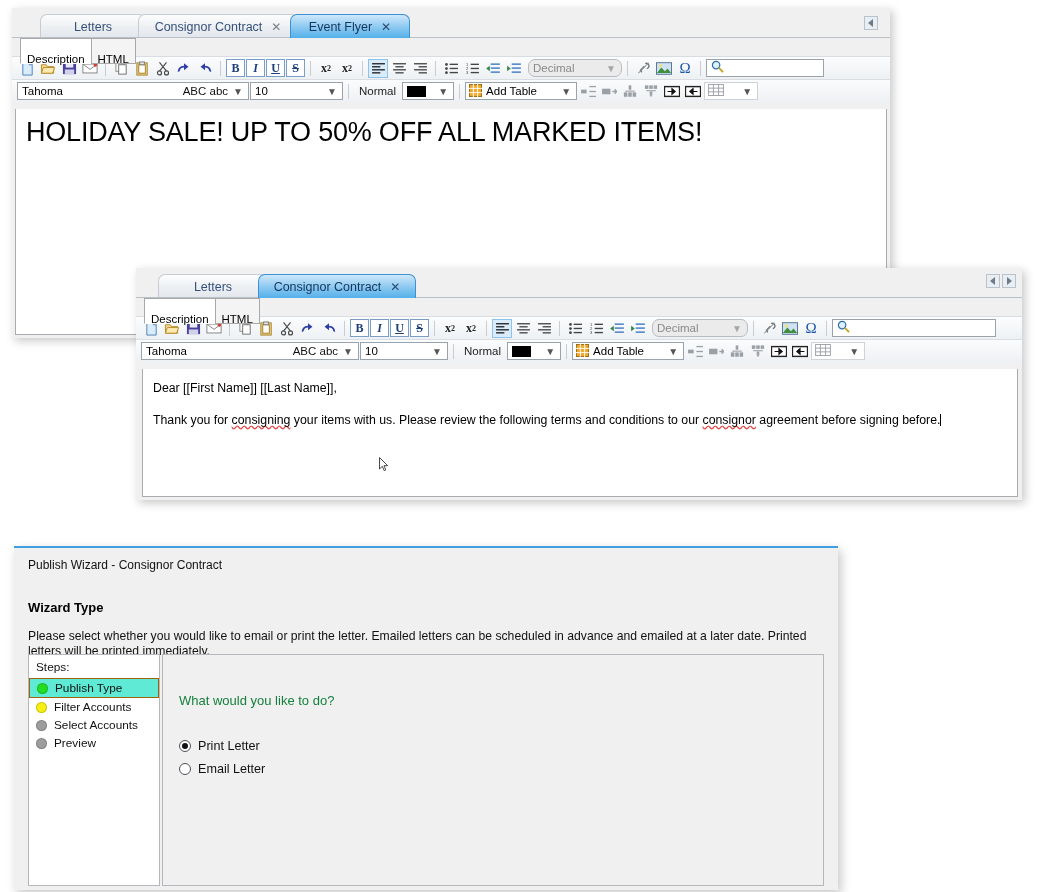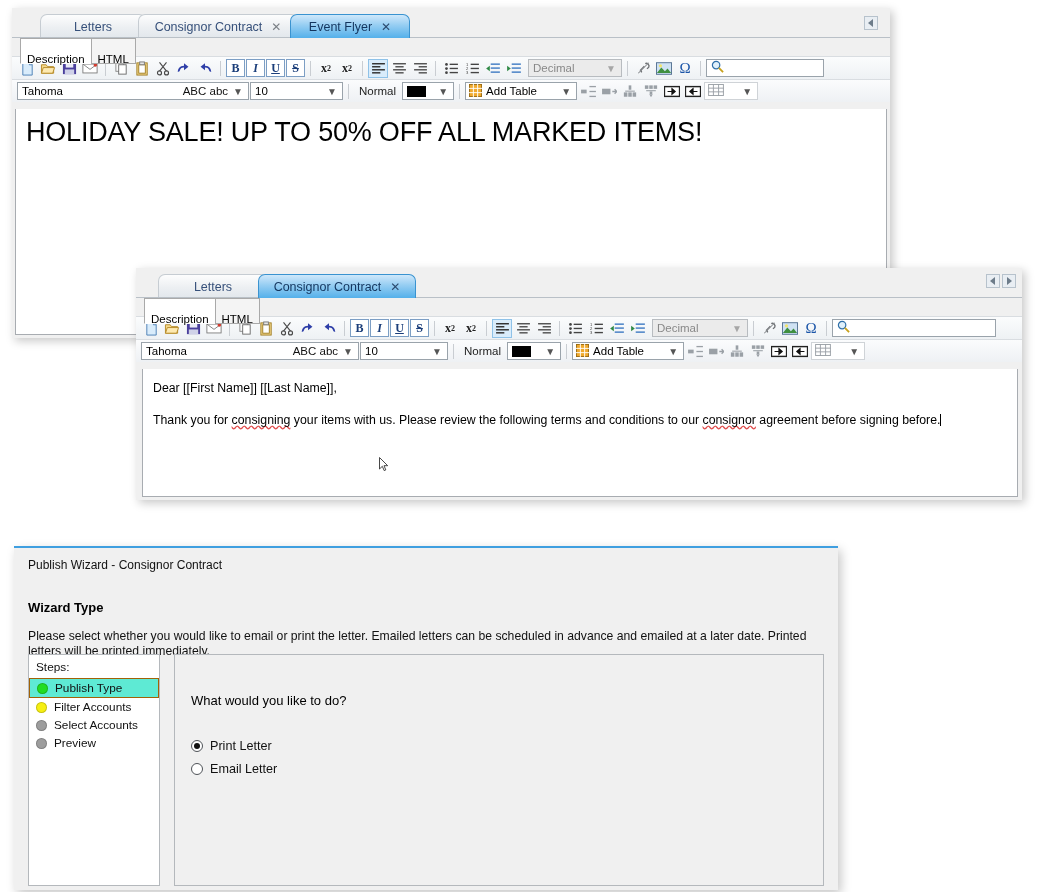--- a/index.html
+++ b/index.html
@@ -67,21 +67,21 @@
   .alignsel{background:#d9ecfb;border:1px solid #8fc2e8;box-sizing:border-box;}
 
   
   .combo{
     height:18px;border:1px solid #9aa3ab;background:#fff;
     display:flex;align-items:center;box-sizing:border-box;font-size:11.5px;
     padding-left:4px;flex:none;
   }
   .combo .cv{flex:1;white-space:nowrap;overflow:hidden;}
   .combo .cr{font-size:10px;color:#555;padding:0 5px 0 3px;}
-  .combo.dis{background:#ebebeb;color:#888;border-color:#b8bcc0;}
+  .combo.dis{background:#ebebeb;color:#888;border-color:#b8bcc0;border-radius:7px;}
   .combo.dis .cr{color:#a6a6a6;}
   .fontcombo .abc{font-size:11.5px;color:#111;padding-right:2px;}
   .swatch{width:19px;height:11px;background:#000;margin-left:4px;}
   .srch{height:18px;border:1px solid #9aa3ab;background:#fff;display:flex;align-items:center;box-sizing:border-box;flex:none;}
   .normlbl{font-size:11.5px;color:#222;padding:0 5px;white-space:nowrap;}
 
   .addtable{
     height:18px;border:1px solid #9aa3ab;background:#fff;display:flex;align-items:center;
     box-sizing:border-box;font-size:11.5px;padding-left:3px;flex:none;
   }
@@ -98,28 +98,28 @@
   .caret{display:inline-block;width:1px;height:12px;background:#000;vertical-align:-2px;}
   .sp{text-decoration:underline wavy #e04a4a;text-decoration-skip-ink:none;}
   .navarrows{position:absolute;display:flex;gap:2px;}
   .navbtn{width:14px;height:14px;background:#e9eef3;border:1px solid #b7c2cc;display:flex;align-items:center;justify-content:center;box-sizing:border-box;}
 
   
   .wiz{position:absolute;background:#f0f0f0;border-top:2px solid #3f9fe0;box-shadow:3px 4px 10px rgba(0,0,0,0.22);}
   .wiz-title{font-size:12px;color:#111;margin:10px 0 0 14px;}
   .wiz-h{font-size:13px;font-weight:bold;color:#000;margin:28px 0 0 14px;}
   .wiz-desc{font-size:12.2px;line-height:15px;color:#111;margin:14px 14px 0 14px;}
-  .wiz-body{position:absolute;left:14px;right:14px;top:106px;bottom:4px;display:flex;gap:14px;}
+  .wiz-body{position:absolute;left:14px;right:14px;top:106px;bottom:4px;display:flex;gap:2px;}
   .steps{width:132px;background:#fff;border:1px solid #b4b8bc;box-sizing:border-box;padding:5px 0 0 0;}
   .steps-lbl{font-size:11.8px;color:#111;padding:0 0 4px 7px;}
   .step{display:flex;align-items:center;gap:7px;padding:2px 5px 2px 7px;font-size:11.8px;color:#111;box-sizing:border-box;}
   .step.sel{border:1px solid #a16207;background:#5eead4;}
   .dot{width:11px;height:11px;border-radius:50%;flex:none;box-shadow:inset 0 0 0 1px rgba(0,0,0,0.18);}
   .panel{flex:1;background:#f0f0f0;border:1px solid #b4b8bc;box-sizing:border-box;position:relative;}
-  .q{position:absolute;left:16px;top:38px;font-size:13px;color:#000000;}
+  .q{position:absolute;left:16px;top:38px;font-size:13px;color:#15803d;}
   .radios{position:absolute;left:16px;top:84px;display:flex;flex-direction:column;gap:9px;}
   .radio{display:flex;align-items:center;gap:7px;font-size:12.6px;color:#111;}
   .rdo{width:12px;height:12px;border-radius:50%;border:1px solid #4f5358;background:#fff;
        display:flex;align-items:center;justify-content:center;box-sizing:border-box;flex:none;}
   .rdo .in{width:6px;height:6px;border-radius:50%;background:#111;}
   .cursor{position:absolute;width:9px;height:13px;}
 </style>
 </head>
 <body>
 

